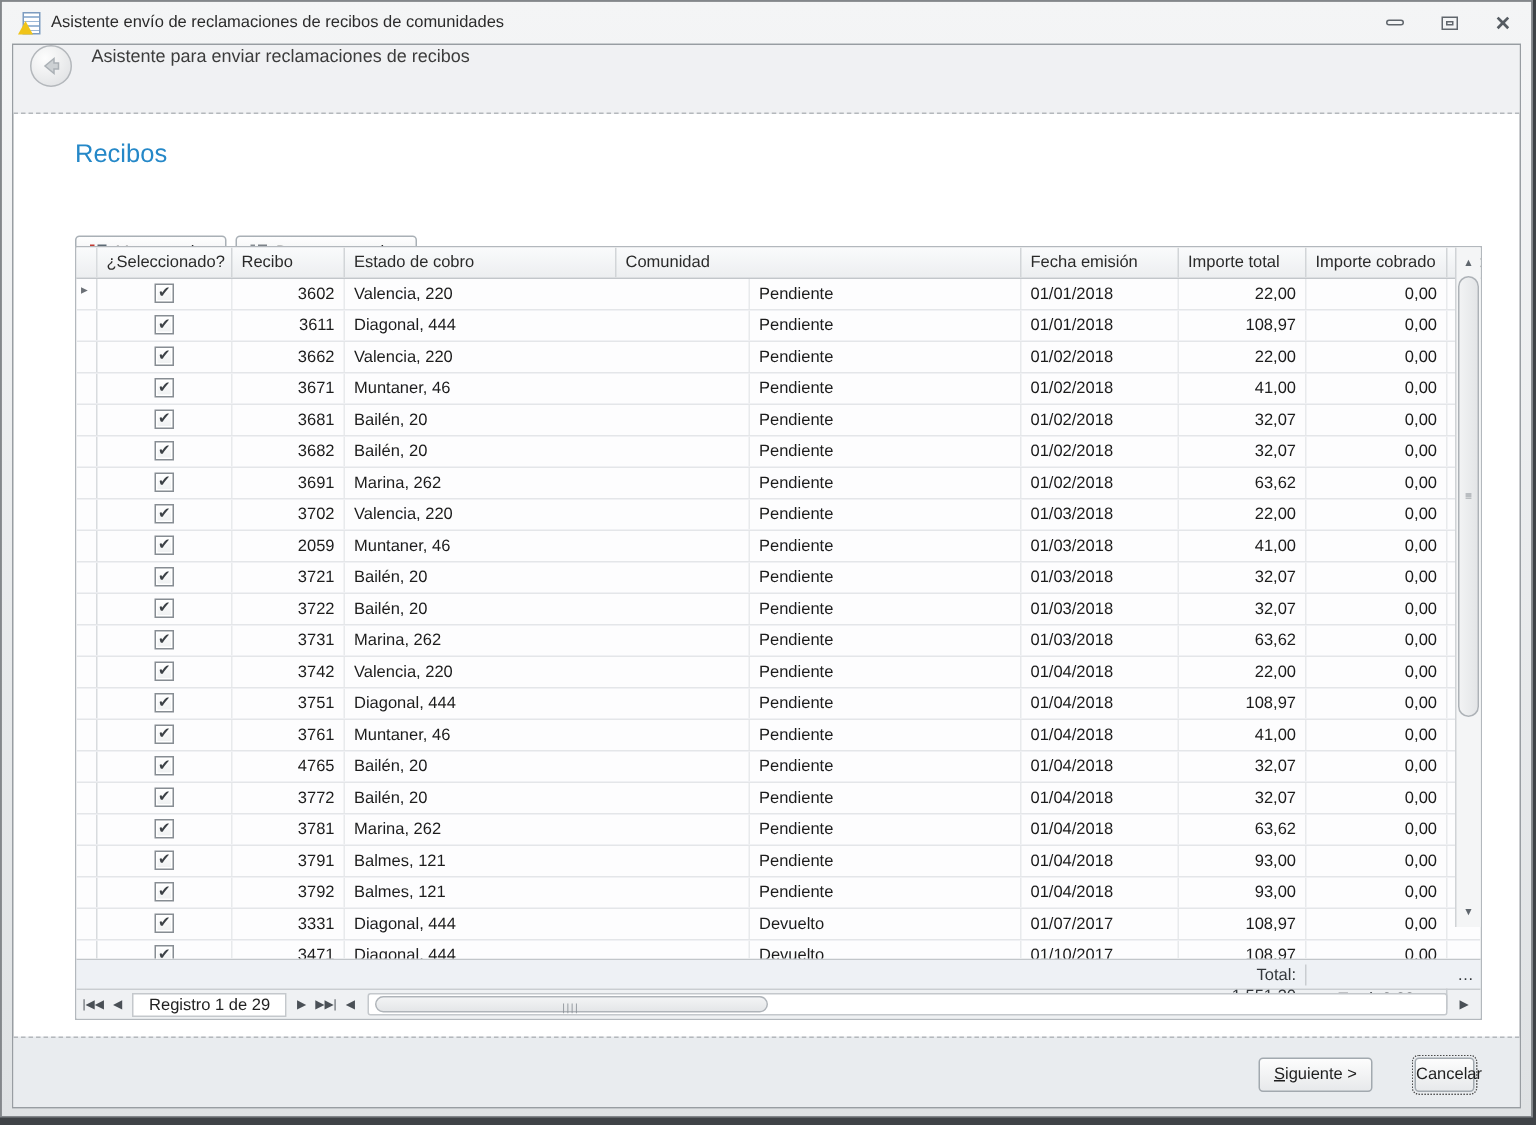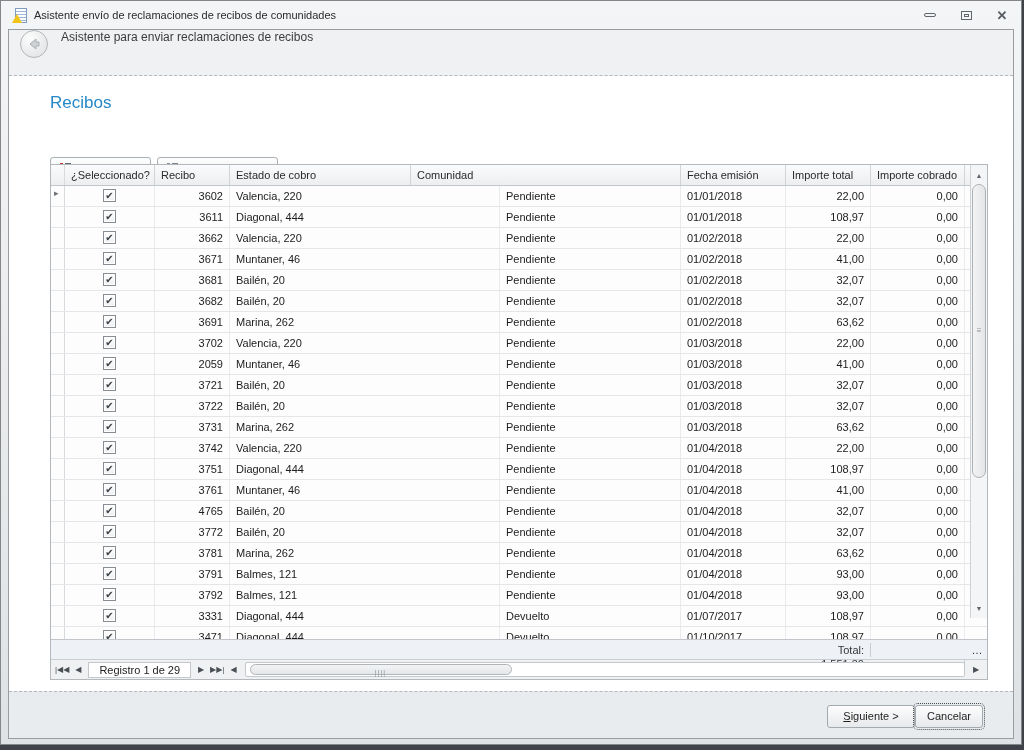--- a/index.html
+++ b/index.html
@@ -108,22 +108,22 @@
           background:linear-gradient(#f3f4f5,#e4e6e8);border:1px solid #afb4b9;
           border-radius:6px;box-sizing:border-box;text-align:center;}
   .hthumb .grip{font-size:7px;color:#8d9399;line-height:9px;letter-spacing:1px;}
 
   
   .footer{position:absolute;left:0;right:0;bottom:0;height:46px;background:#e9ecef;
           border-top:1px dashed #b4b8bc;}
   .fbtn{position:absolute;top:13px;height:23px;box-sizing:border-box;
         border:1px solid #a2a9af;border-radius:3px;background:linear-gradient(#fdfdfd,#e7e9eb);
         font-size:11px;color:#1e1e1e;text-align:center;line-height:21px;}
-  #btn-siguiente{right:98px;width:88px;}
-  #btn-cancelar{right:30px;width:68px;outline:1px dotted #4b4b4b;outline-offset:1px;}
+  #btn-siguiente{right:98px;width:76px;}
+  #btn-cancelar{right:30px;width:40px;outline:1px dotted #4b4b4b;outline-offset:1px;}
   .accel{text-decoration:underline;}
 </style>
 </head>
 <body>
 
 <div class="window">
 
   <div class="titlebar">
     <span class="appicon">
       <span class="doc"></span>

